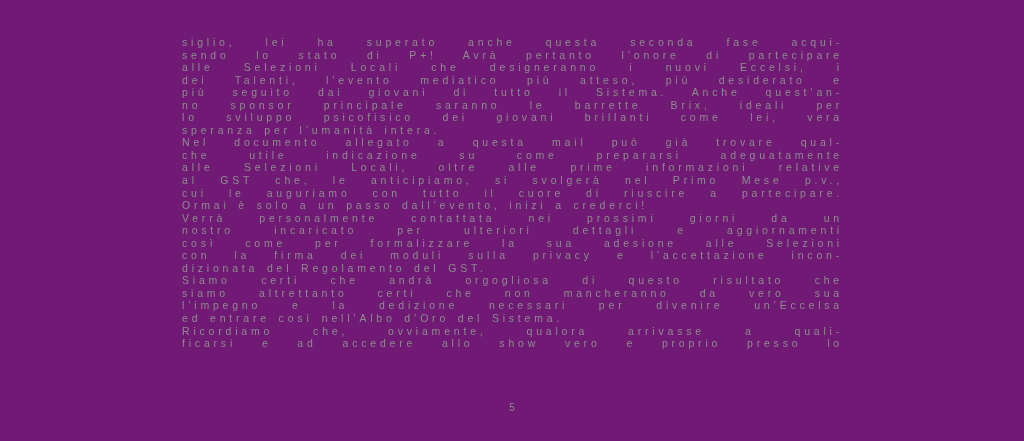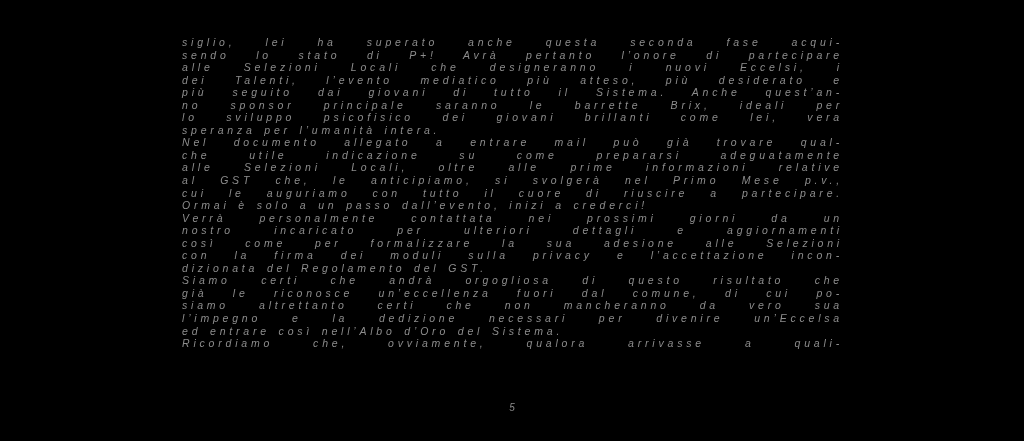--- a/index.html
+++ b/index.html
@@ -13,22 +13,21 @@
     overflow: hidden;
     position: relative;
     font-family: "Liberation Sans", sans-serif;
   }
   .page {
     position: absolute;
     left: 0;
     top: 0;
     width: 1024px;
     height: 441px;
-    background: #000000;
-    font-style: italic;
+    background: #701a75;
   }
   .text-block {
     position: absolute;
     left: 182px;
     top: 36px;
     width: 661px;
     color: #8d8d8d;
     font-size: 10.5px;
     line-height: 12.55px;
     letter-spacing: 3.8px;
@@ -61,32 +60,32 @@
 <div class="page">
   <div class="text-block">
       <div class="line">siglio, lei ha superato anche questa seconda fase acqui-</div>
       <div class="line">sendo lo stato di P+! Avrà pertanto l’onore di partecipare</div>
       <div class="line">alle Selezioni Locali che designeranno i nuovi Eccelsi, i</div>
       <div class="line">dei Talenti, l’evento mediatico più atteso, più desiderato e</div>
       <div class="line">più seguito dai giovani di tutto il Sistema. Anche quest’an-</div>
       <div class="line">no sponsor principale saranno le barrette Brix, ideali per</div>
       <div class="line">lo sviluppo psicofisico dei giovani brillanti come lei, vera</div>
       <div class="line endpara">speranza per l’umanità intera.</div>
-      <div class="line">Nel documento allegato a entrare mail può già trovare qual-</div>
+      <div class="line">Nel documento allegato a questa mail può già trovare qual-</div>
       <div class="line">che utile indicazione su come prepararsi adeguatamente</div>
       <div class="line">alle Selezioni Locali, oltre alle prime informazioni relative</div>
       <div class="line">al GST che, le anticipiamo, si svolgerà nel Primo Mese p.v.,</div>
       <div class="line">cui le auguriamo con tutto il cuore di riuscire a partecipare.</div>
       <div class="line endpara">Ormai è solo a un passo dall’evento, inizi a crederci!</div>
       <div class="line">Verrà personalmente contattata nei prossimi giorni da un</div>
       <div class="line">nostro incaricato per ulteriori dettagli e aggiornamenti</div>
       <div class="line">così come per formalizzare la sua adesione alle Selezioni</div>
       <div class="line">con la firma dei moduli sulla privacy e l’accettazione incon-</div>
       <div class="line endpara">dizionata del Regolamento del GST.</div>
       <div class="line">Siamo certi che andrà orgogliosa di questo risultato che</div>
-      <div class="line">già le riconosce un’eccellenza fuori dal comune, di cui po-</div>
       <div class="line">siamo altrettanto certi che non mancheranno da vero sua</div>
       <div class="line">l’impegno e la dedizione necessari per divenire un’Eccelsa</div>
       <div class="line endpara">ed entrare così nell’Albo d’Oro del Sistema.</div>
       <div class="line">Ricordiamo che, ovviamente, qualora arrivasse a quali-</div>
+      <div class="line">ficarsi e ad accedere allo show vero e proprio presso lo</div>
     </div>
   <div class="page-number">5</div>
 </div>
 
 </body></html>

